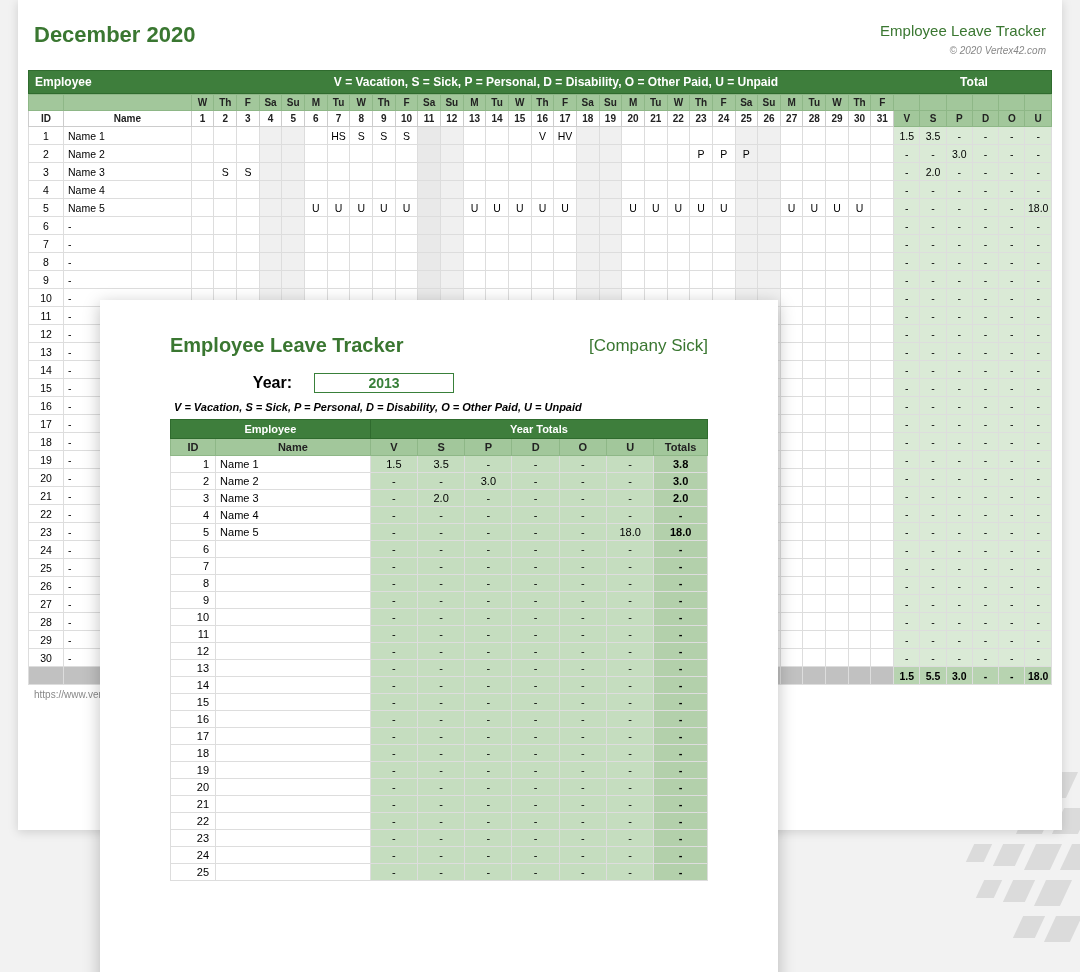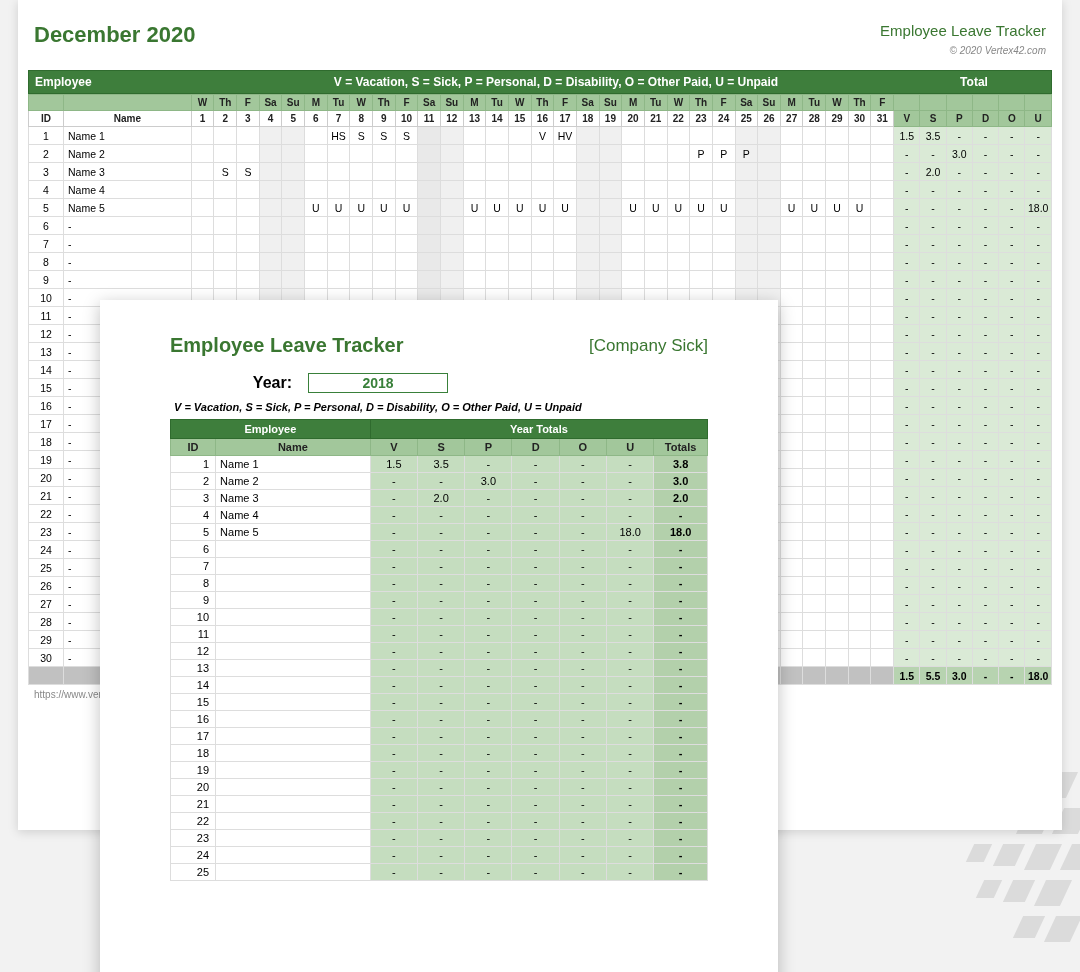--- a/index.html
+++ b/index.html
@@ -115,21 +115,21 @@
     padding: 34px 70px 0 70px;
   }
   .front-header {
     display: flex;
     justify-content: space-between;
     align-items: center;
     margin-bottom: 16px;
   }
   .front-title { color: #3a7731; font-size: 20px; font-weight: bold; }
   .front-company { color: #3a7731; font-size: 17px; }
-  .year-row { display: flex; align-items: center; gap: 16px; margin: 8px 0 8px 76px; }
+  .year-row { display: flex; align-items: center; gap: 22px; margin: 8px 0 8px 76px; }
   .year-label { font-weight: bold; text-align:right; width: 46px; }
   .year-box {
     border: 1px solid #39803a;
     width: 140px;
     text-align: center;
     color: #39803a;
     font-weight: bold;
     font-size: 14px;
     padding: 1px 0;
     background: #fff;
@@ -1607,21 +1607,21 @@
   <div class="back-footer">https://www.vert</div>
 </div>
 
 <div class="sheet-front">
   <div class="front-header">
     <div class="front-title">Employee Leave Tracker</div>
     <div class="front-company">[Company Sick]</div>
   </div>
   <div class="year-row">
     <div class="year-label">Year:</div>
-    <div class="year-box">2018</div>
+    <div class="year-box">2013</div>
   </div>
   <div class="front-legend">V = Vacation,  S = Sick, P = Personal, D = Disability, O = Other Paid, U = Unpaid</div>
 
   <table class="summary" id="summary-table">
     <colgroup>
       <col class="sid">
         <col class="sname">
       <col class="sval">
         <col class="sval">
         <col class="sval">

